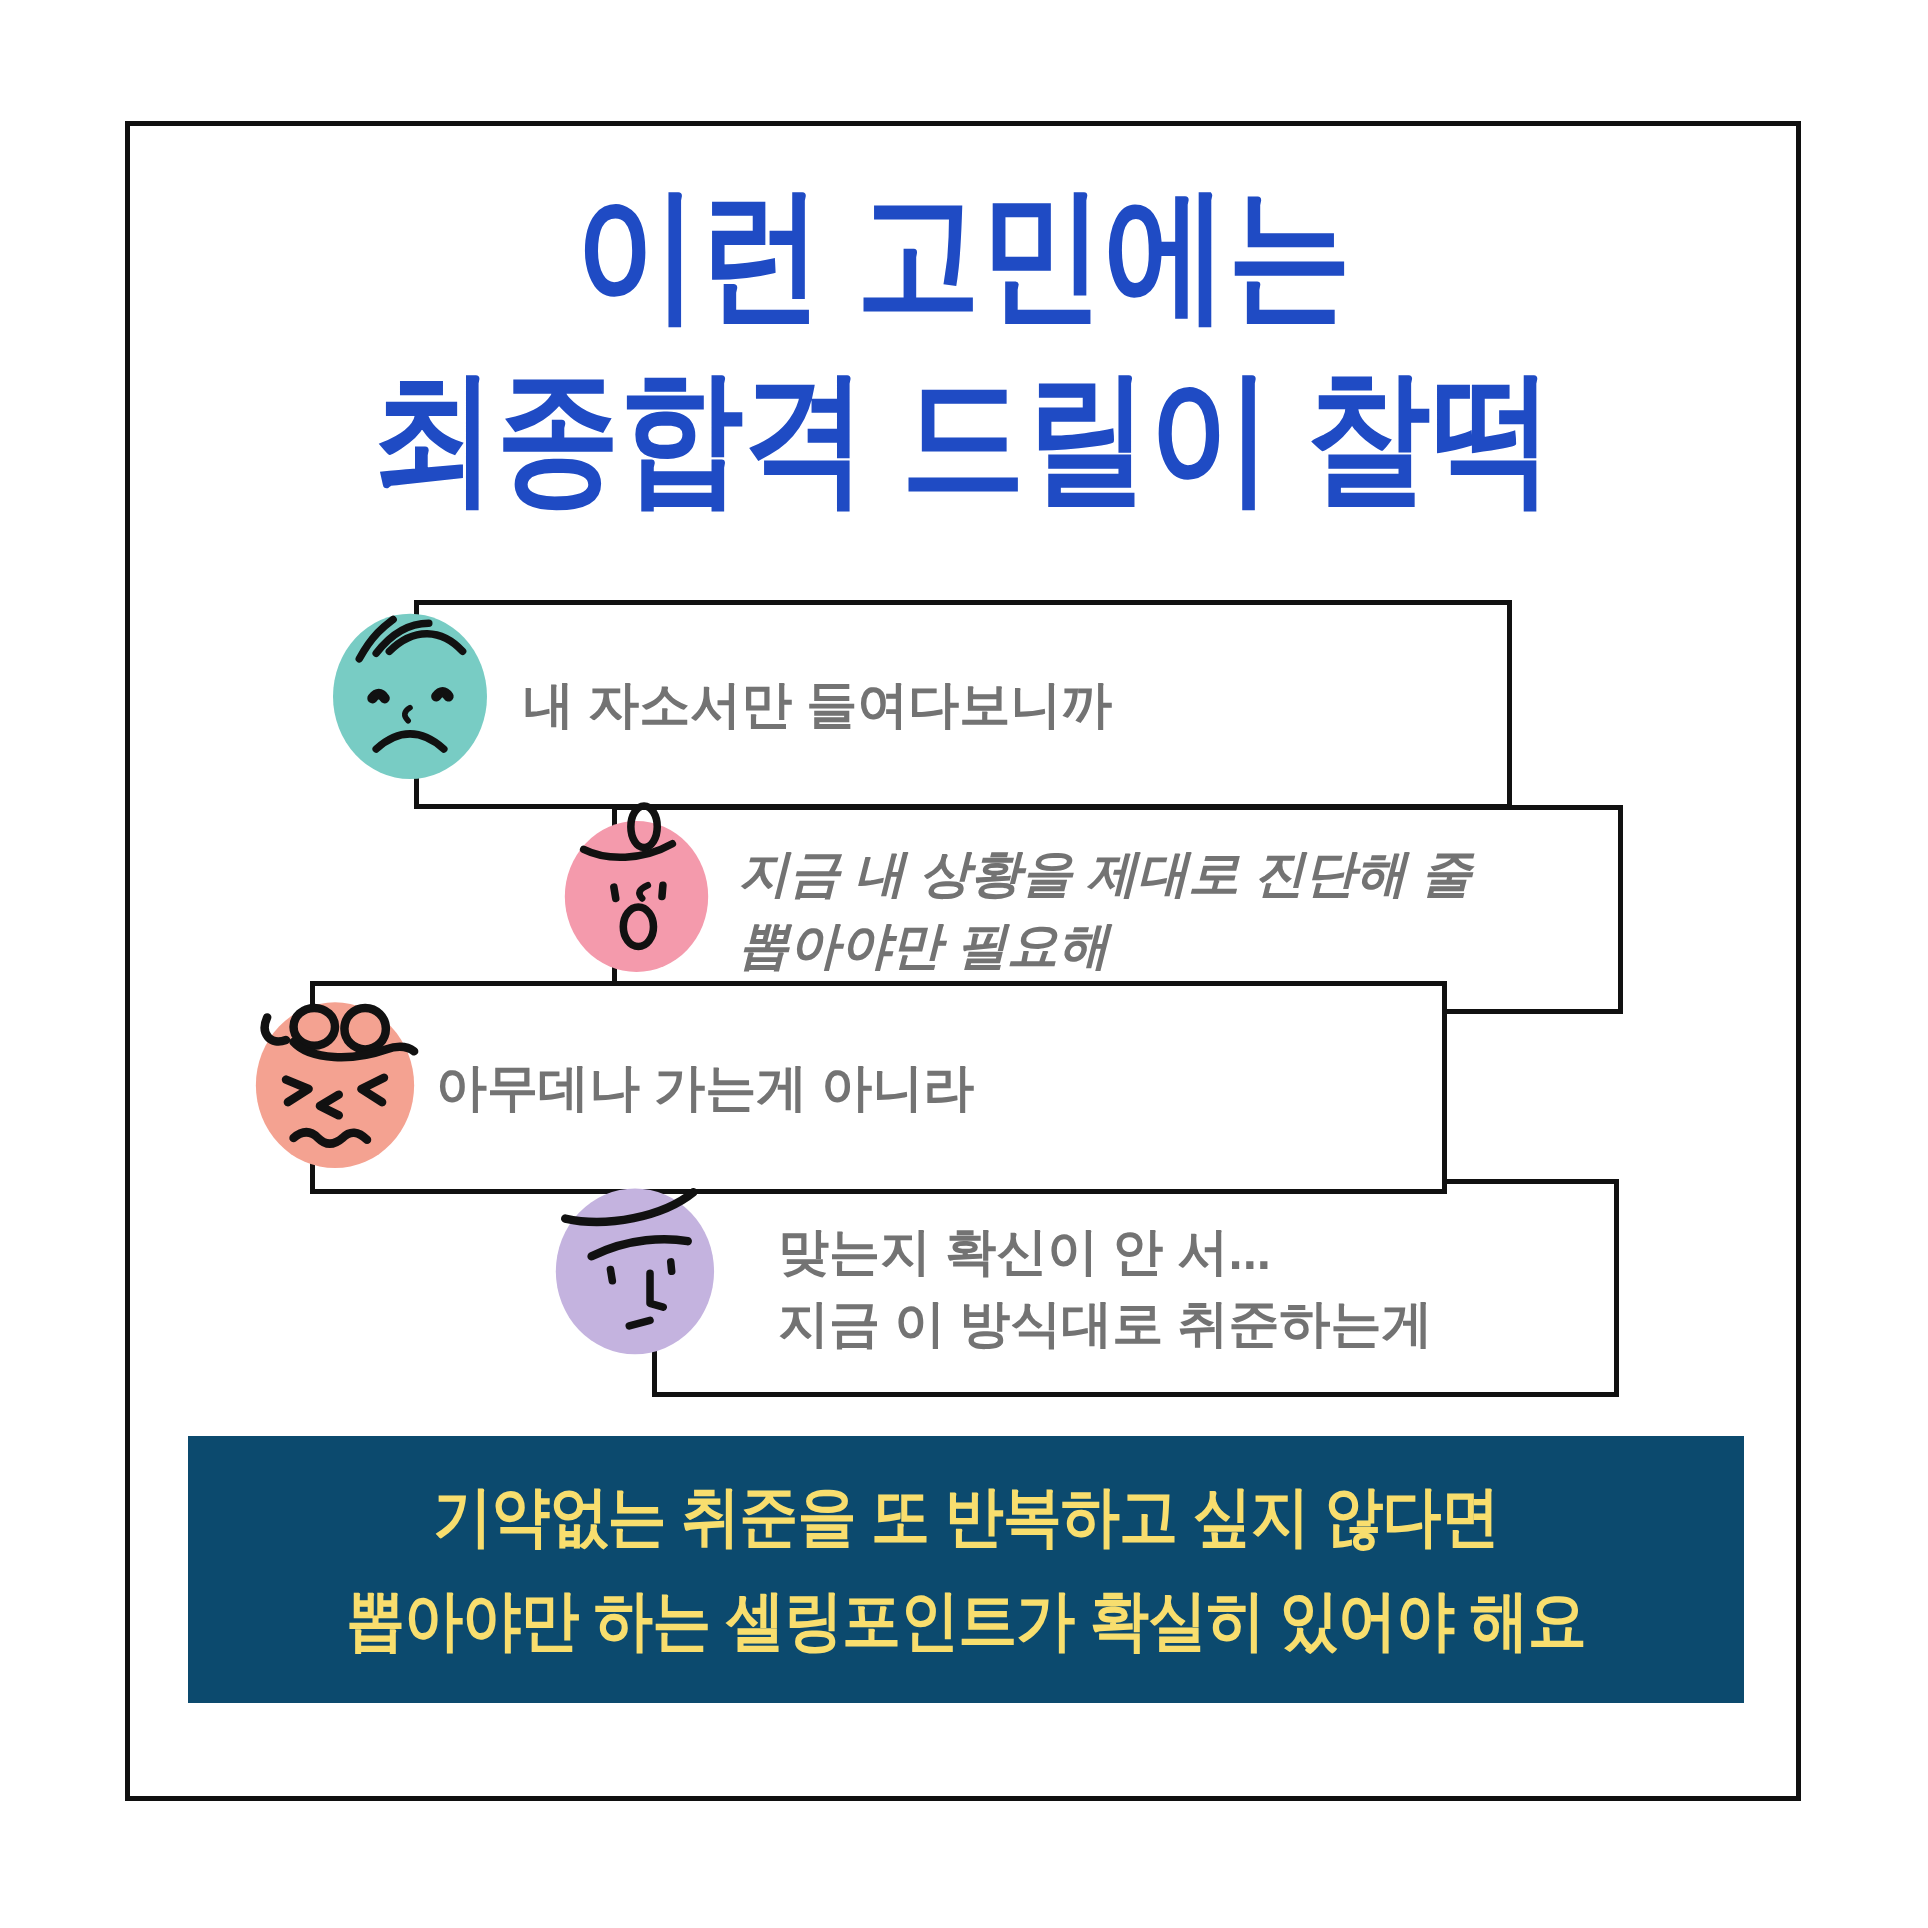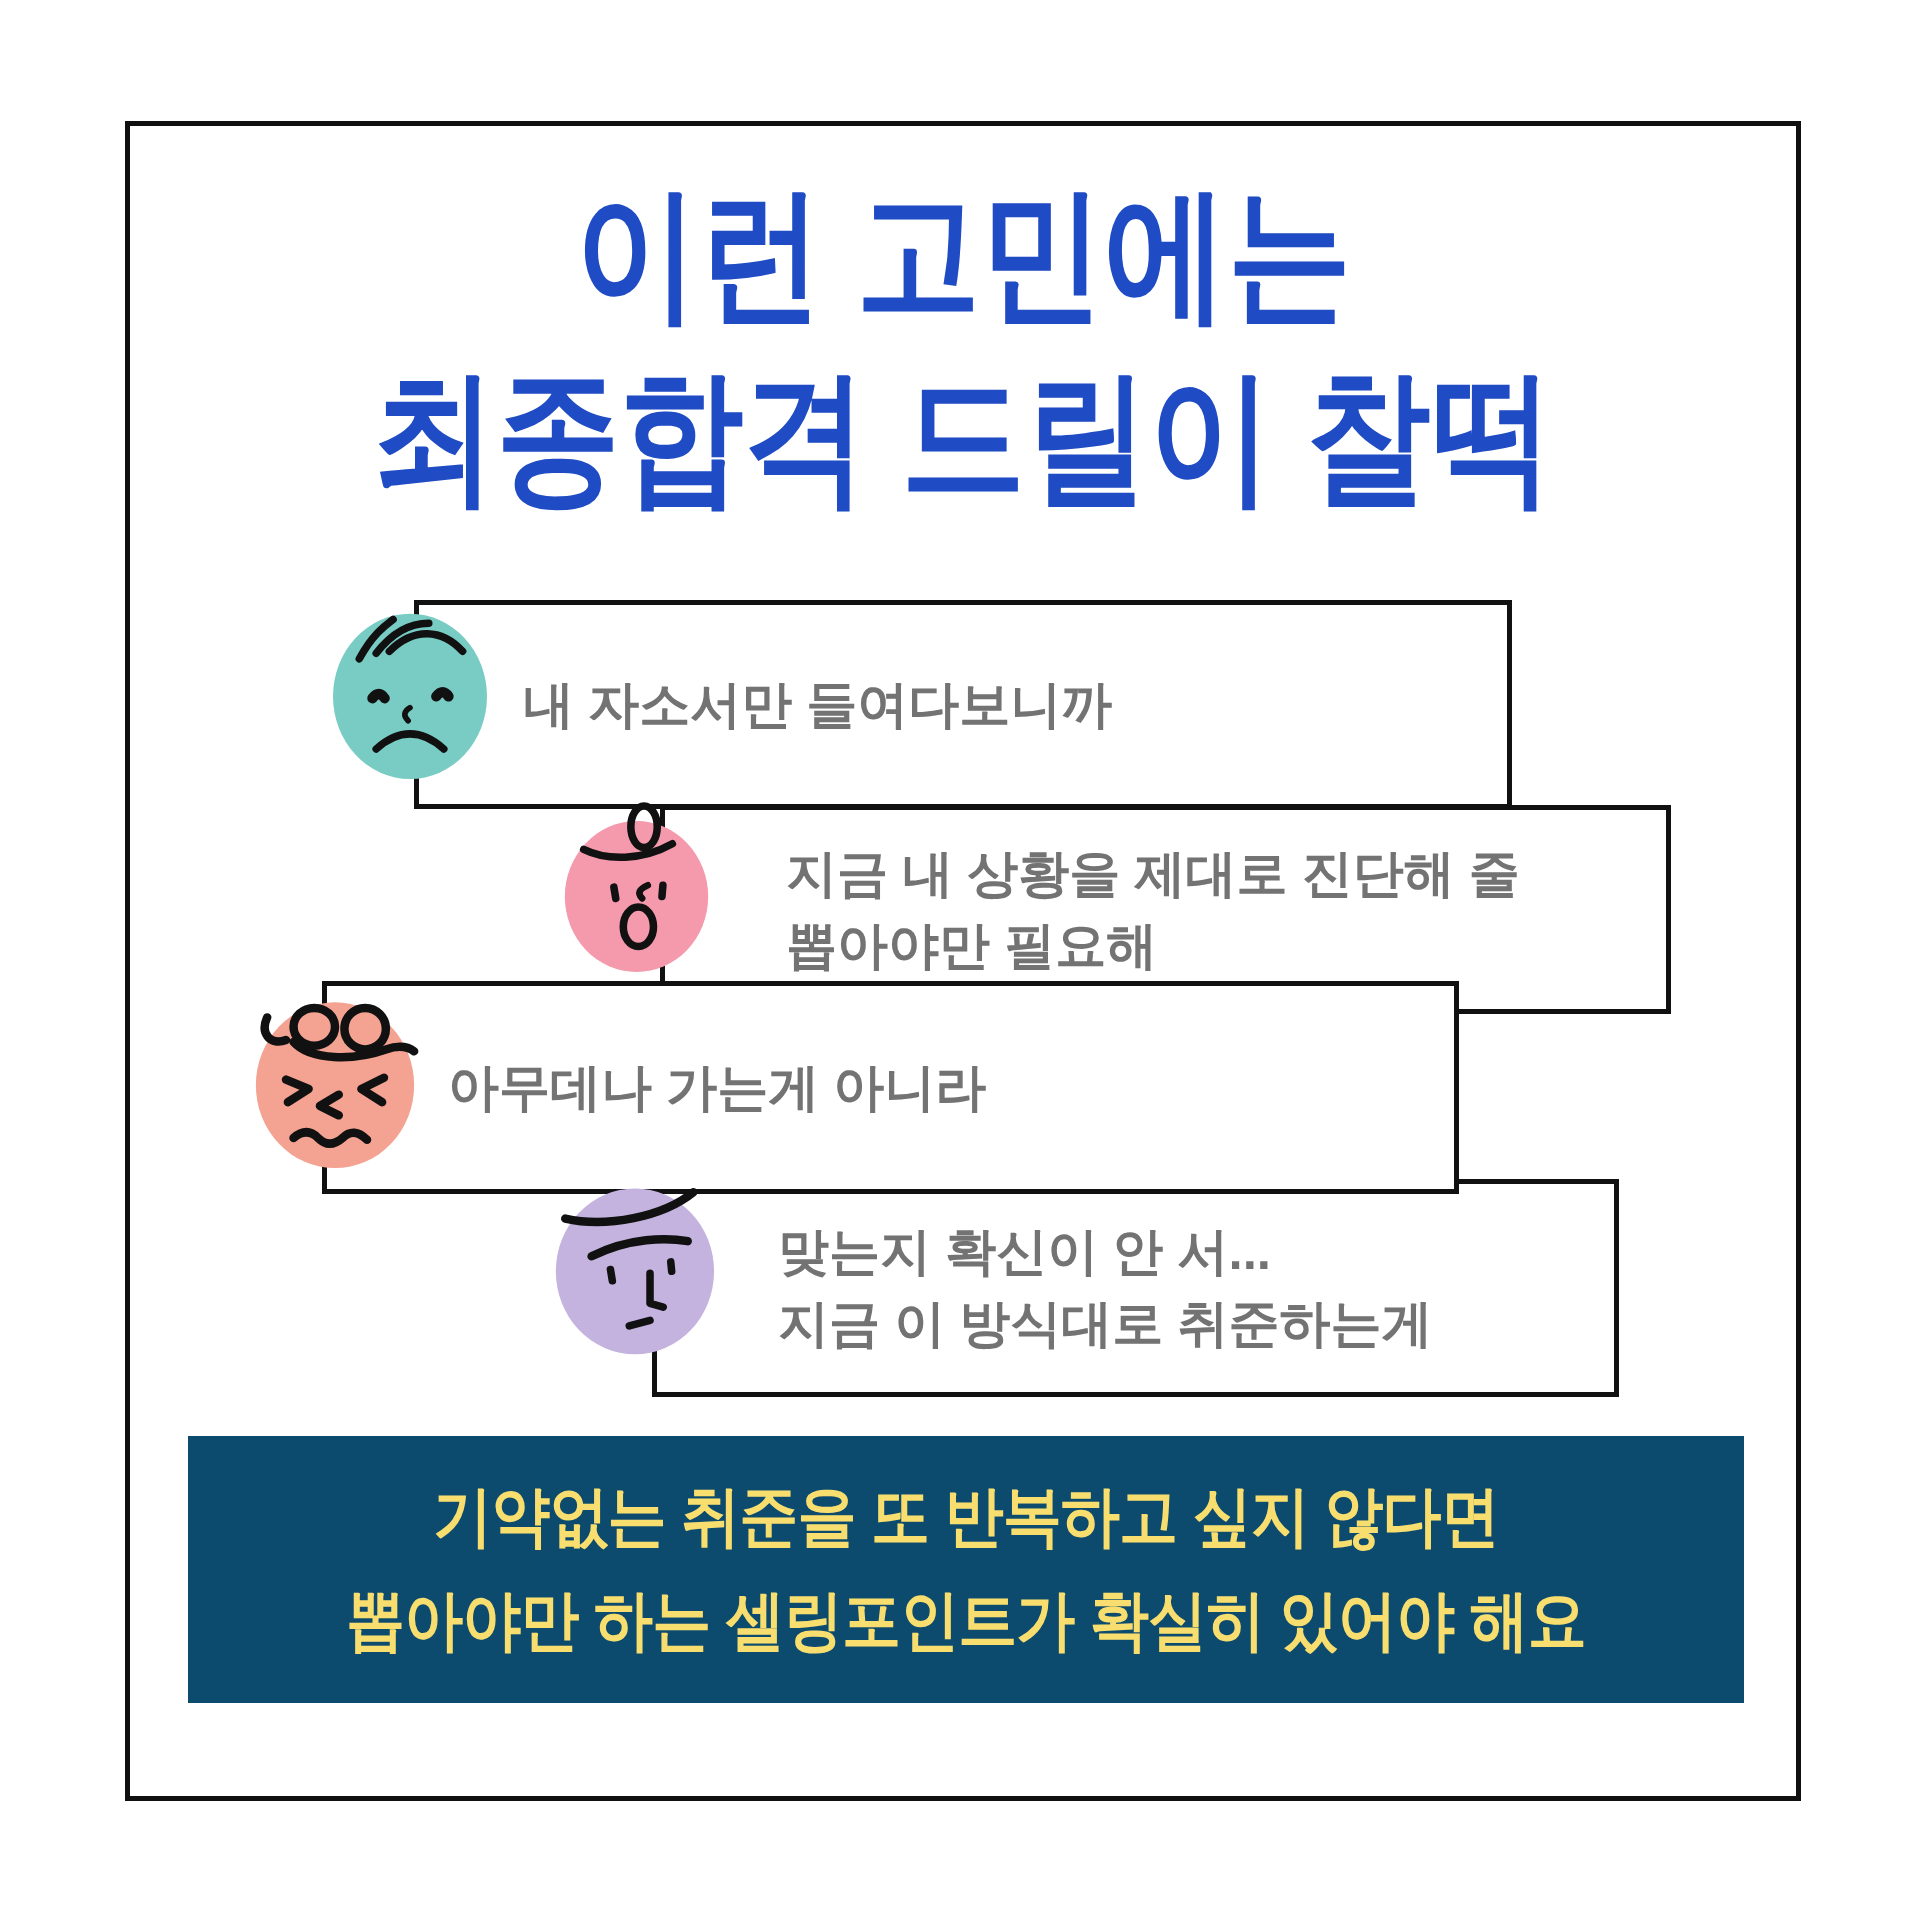--- a/index.html
+++ b/index.html
@@ -59,22 +59,22 @@
   }
 
   
   .bubble {
     position: absolute;
     border: 5.6px solid #111111;
     background: #ffffff;
     box-sizing: border-box;
   }
   .bubble.b1 { left: 414px;  top: 600px;  width: 1098px; height: 209px; z-index: 3; }
-  .bubble.b2 { left: 660px;  top: 805px;  width: 1011px; height: 209px; z-index: 2; }
-  .bubble.b3 { left: 322px;  top: 981px; width: 1137px; height: 213px; z-index: 3; }
+  .bubble.b2 { left: 612px;  top: 805px;  width: 1011px; height: 209px; z-index: 2; font-style: italic; }
+  .bubble.b3 { left: 310px;  top: 981px; width: 1137px; height: 213px; z-index: 3; }
   .bubble.b4 { left: 652px;  top: 1179px; width: 967px; height: 218px; z-index: 2; }
 
   .bubble .lines {
     position: absolute;
     top: 50%;
     transform: translateY(-50%);
     color: #737373;
     font-weight: 700;
     font-size: 51px;
     line-height: 1.42;

